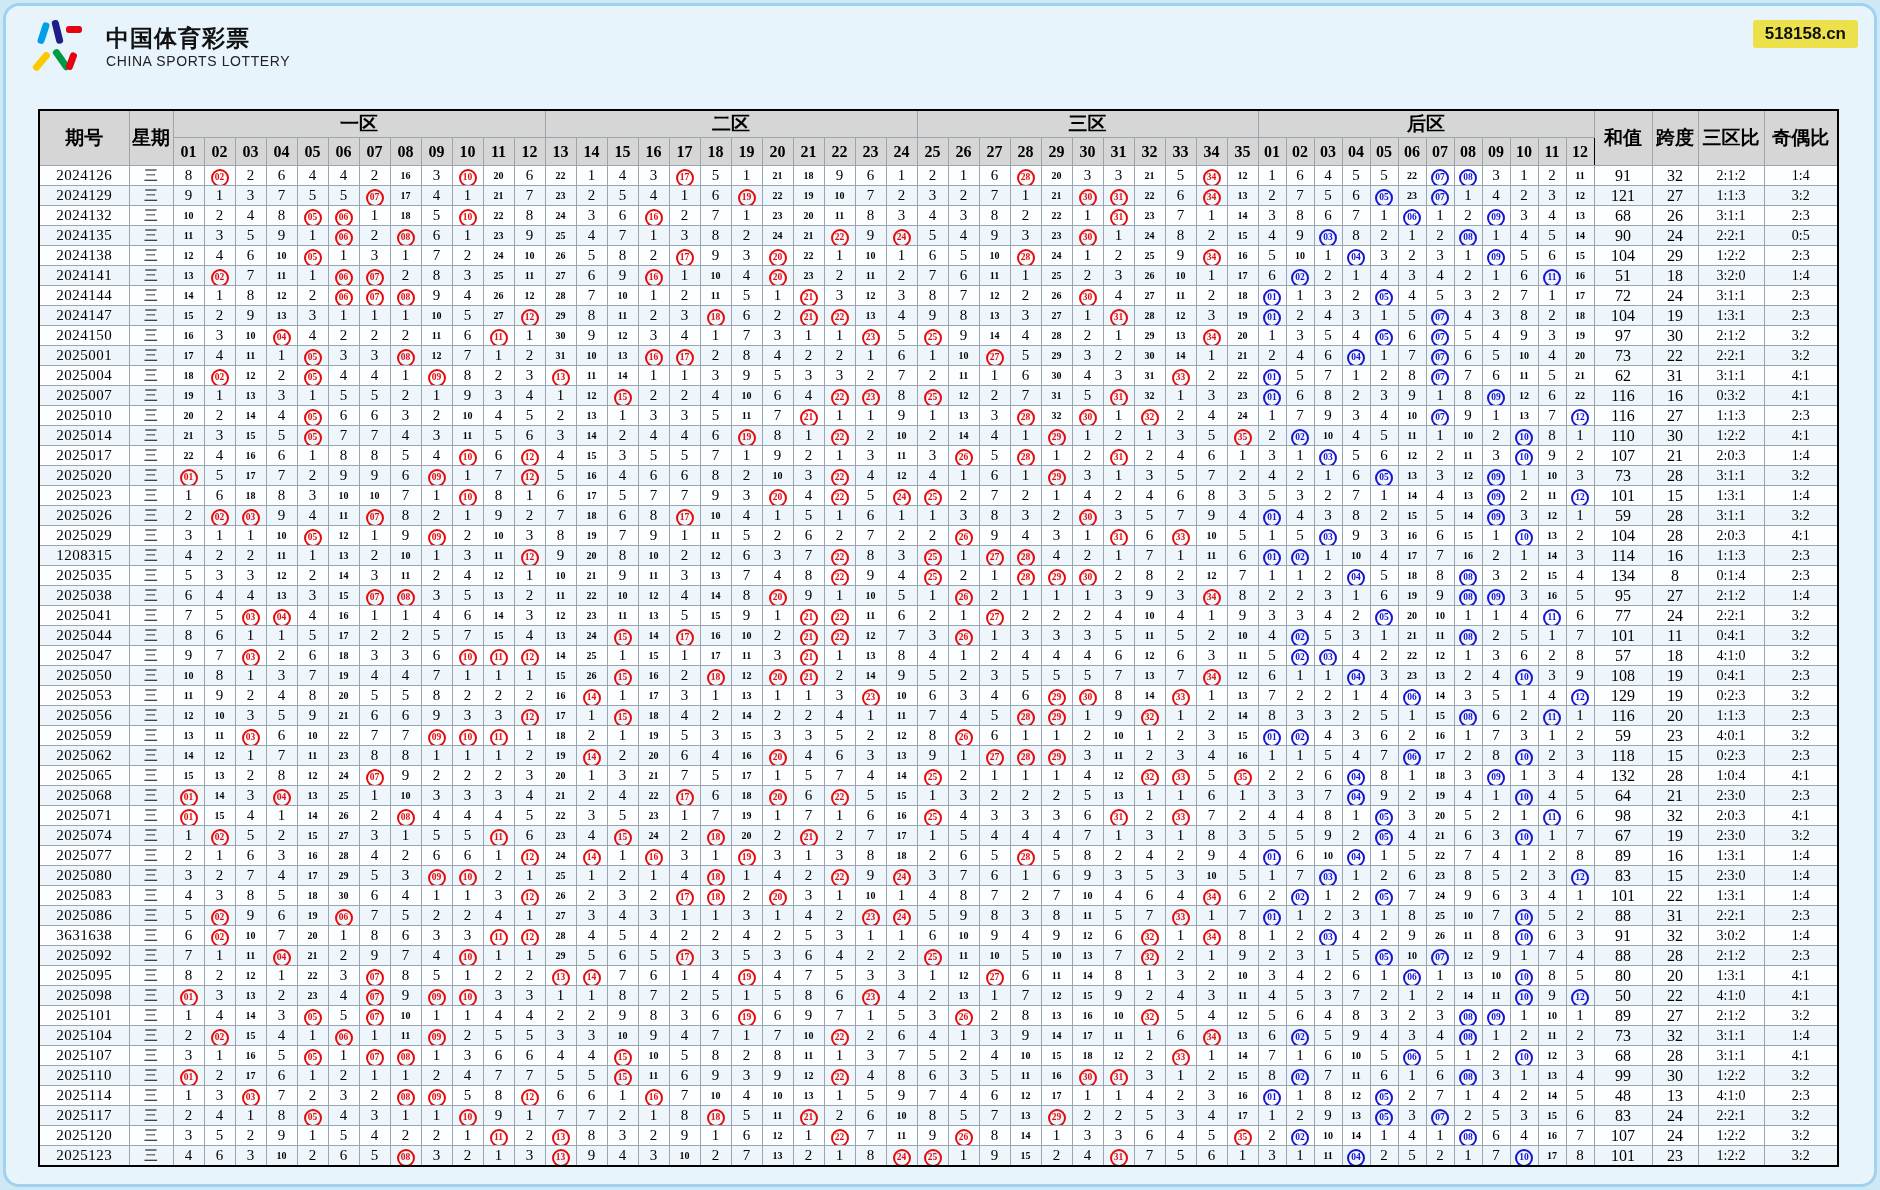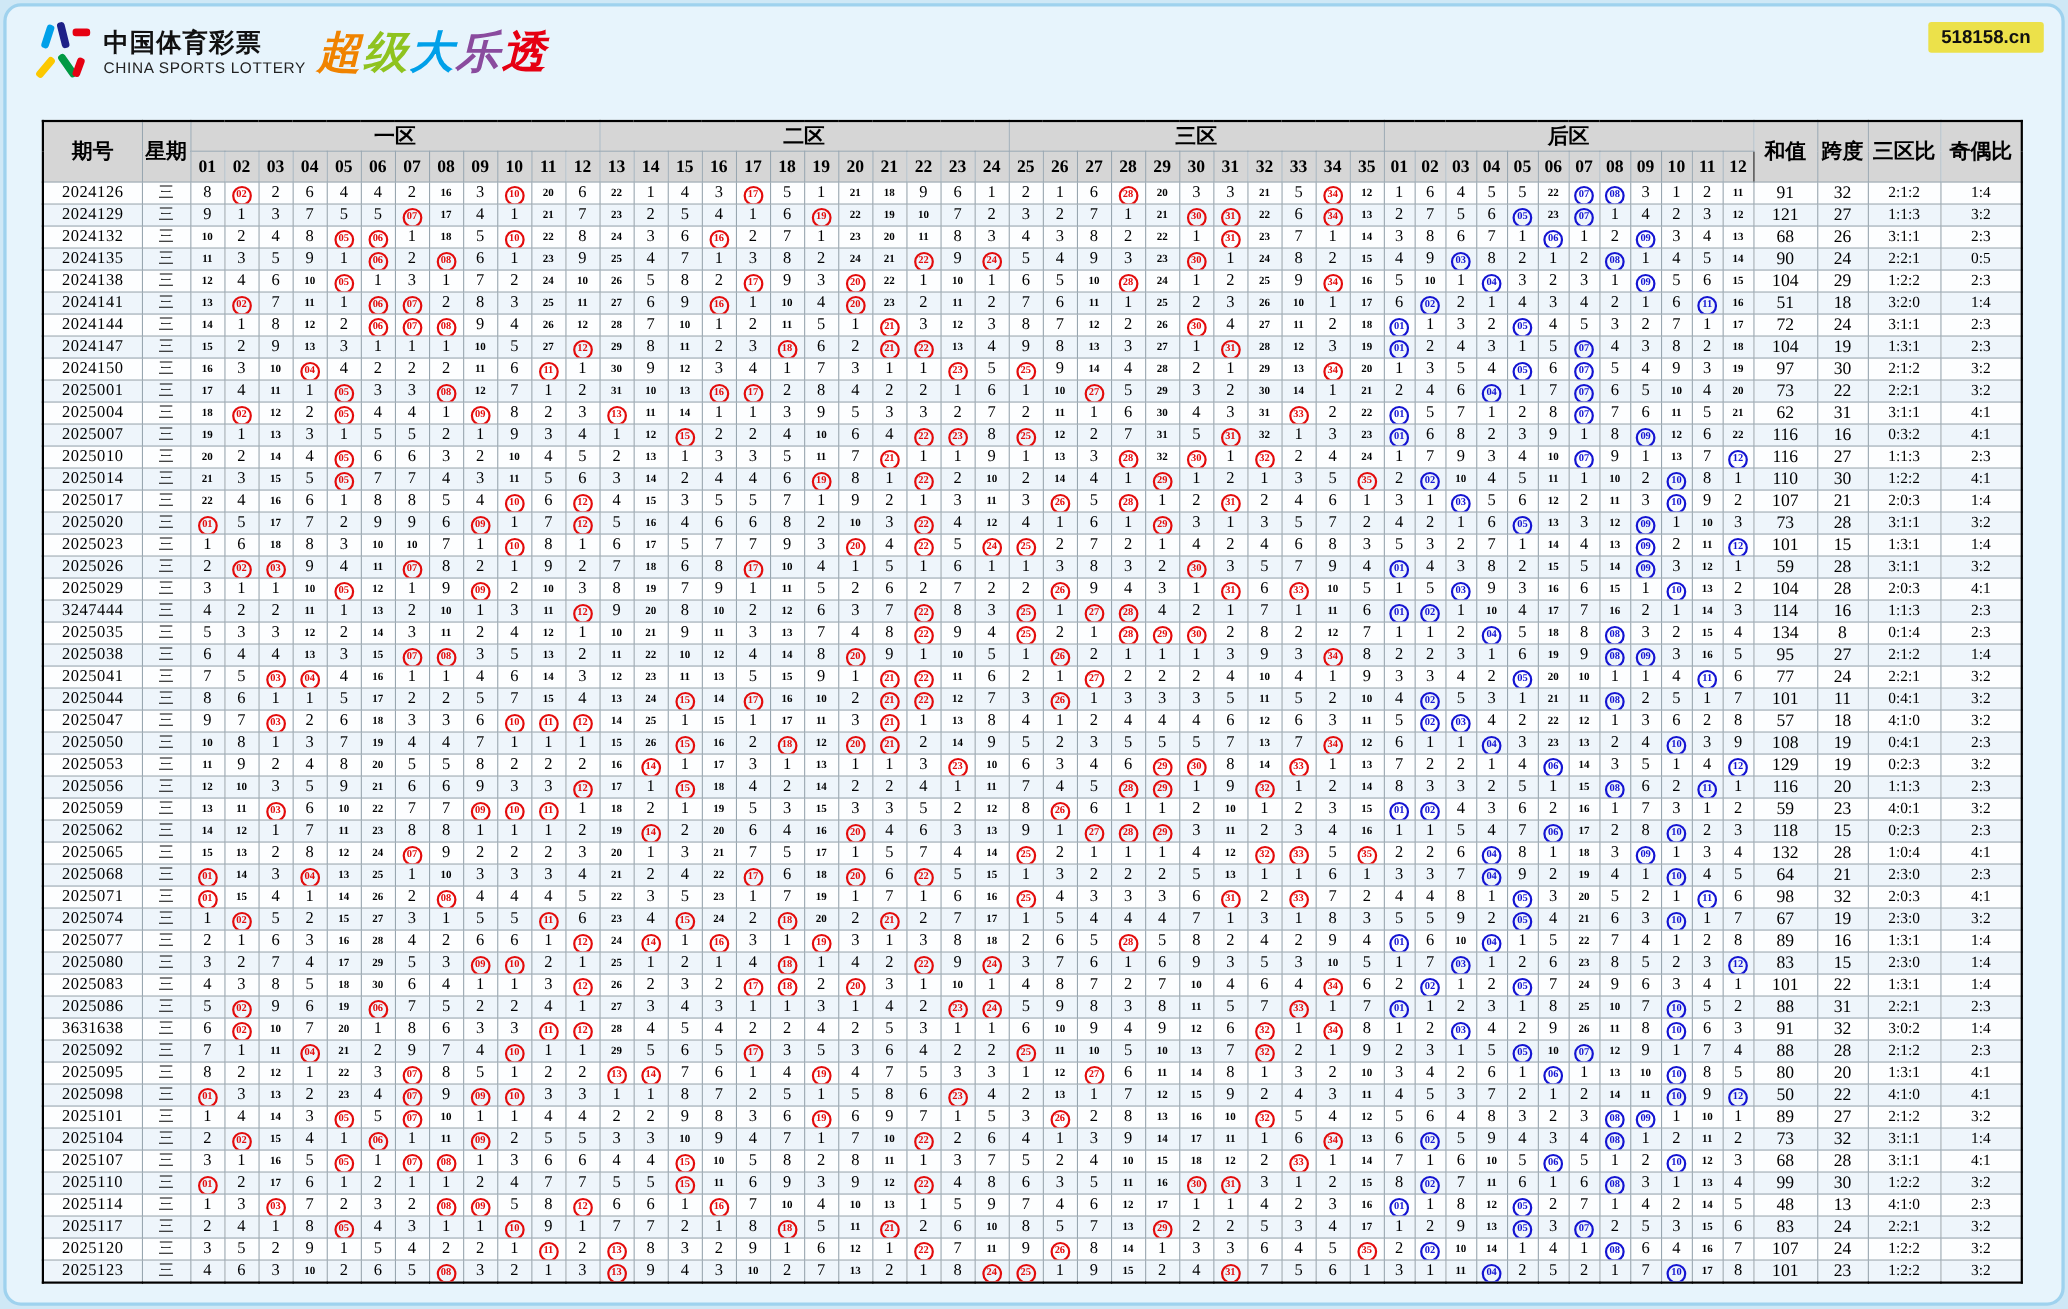--- a/index.html
+++ b/index.html
@@ -2,21 +2,21 @@
 <html><head>
 <meta charset="utf-8">
 <style>
   html,body{margin:0;padding:0;}
   body{width:1880px;height:1190px;background:#cfe8f6;font-family:"Liberation Serif","DejaVu Serif",serif;}
   .frame{position:absolute;left:0;top:0;width:1874px;height:1184px;margin:3px;background:#e7f4fc;
          border:3px solid #9fd2ee;border-radius:16px;box-sizing:border-box;overflow:hidden;}
   
   .logo-wrap{position:absolute;left:26px;top:12px;display:flex;align-items:center;}
   .logo-mark{width:56px;height:58px;}
-  .logo-text{margin-left:6px;line-height:1;}
+  .logo-text{margin-left:18px;line-height:1;}
   .logo-zh{font-size:23px;font-weight:bold;color:#111;font-family:"Liberation Sans",sans-serif;letter-spacing:1px;}
   .logo-en{font-size:14px;color:#222;font-family:"Liberation Sans",sans-serif;letter-spacing:.6px;margin-top:4px;}
   .product{font-size:40px;font-weight:bold;font-style:italic;margin-left:10px;letter-spacing:2px;
            font-family:"Liberation Sans",sans-serif;}
   .page-title{position:absolute;left:0;top:34px;width:100%;text-align:center;font-size:36px;font-weight:bold;color:#000;}
   .badge{position:absolute;right:16px;top:14px;background:#ece14a;color:#111;font-weight:bold;
          font-family:Liberation Sans, sans-serif;font-size:17px;padding:4px 12px;border-radius:3px;}
   
   table{position:absolute;left:32px;top:103px;border-collapse:collapse;table-layout:fixed;background:#fff;}
   th,td{border:1px solid #98a6b0;text-align:center;vertical-align:middle;padding:0;overflow:hidden;white-space:nowrap;}
@@ -49,21 +49,20 @@
       <rect x="22" y="2" width="7" height="24" rx="3" transform="rotate(-14 25 14)" fill="#1d2088"></rect>
       <rect x="34" y="8" width="16" height="7" rx="3" fill="#e60012"></rect>
       <rect x="6" y="32" width="7" height="22" rx="3" transform="rotate(40 9 43)" fill="#fcc800"></rect>
       <rect x="26" y="30" width="7" height="24" rx="3" transform="rotate(-35 29 42)" fill="#009944"></rect>
       <rect x="36" y="34" width="7" height="18" rx="3" transform="rotate(20 39 43)" fill="#e60012"></rect>
     </svg>
     <div class="logo-text">
       <div class="logo-zh">中国体育彩票</div>
       <div class="logo-en">CHINA SPORTS LOTTERY</div>
     </div>
-    <div class="product"><span style="color: rgb(240, 131, 0);">超</span><span style="color: rgb(143, 195, 31);">级</span><span style="color: rgb(0, 160, 233);">大</span><span style="color: rgb(138, 75, 158);">乐</span><span style="color: rgb(230, 0, 18);">透</span></div>
   </div>
 
 
   <div class="badge">518158.cn</div>
 
   <table>
     <colgroup id="cols">
         <col style="width: 90px;">
         <col style="width: 44px;">
         <col style="width: 31px;">
@@ -1221,21 +1220,21 @@
           <td>1</td>
           <td class="hcell"><span class="c cb">10</span></td>
           <td class="m2">13</td>
           <td>2</td>
           <td class="scell zs">104</td>
           <td class="scell">28</td>
           <td class="rcell">2:0:3</td>
           <td class="rcell">4:1</td>
         </tr>
         <tr>
-          <td class="pcell">3247444</td>
+          <td class="pcell">1208315</td>
           <td class="wcell">三</td>
           <td class=" zs">4</td>
           <td>2</td>
           <td>2</td>
           <td class="m2">11</td>
           <td>1</td>
           <td class="m2">13</td>
           <td>2</td>
           <td class="m2">10</td>
           <td>1</td>

